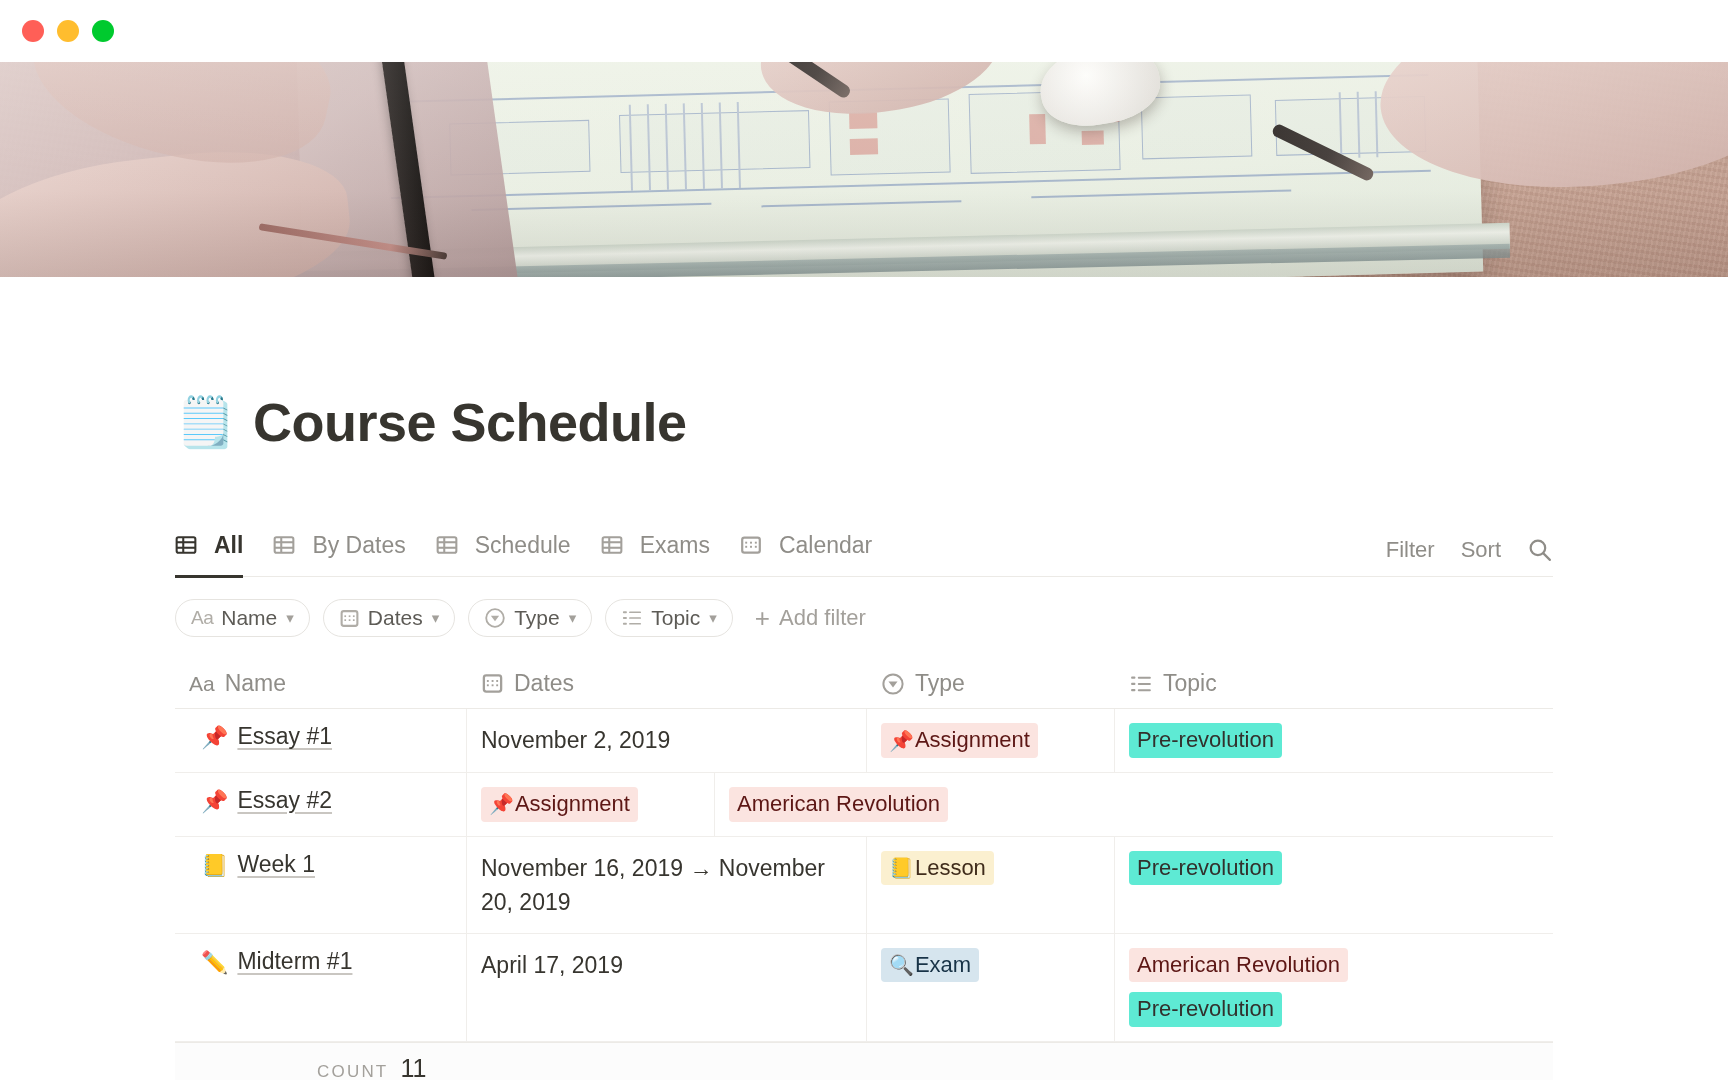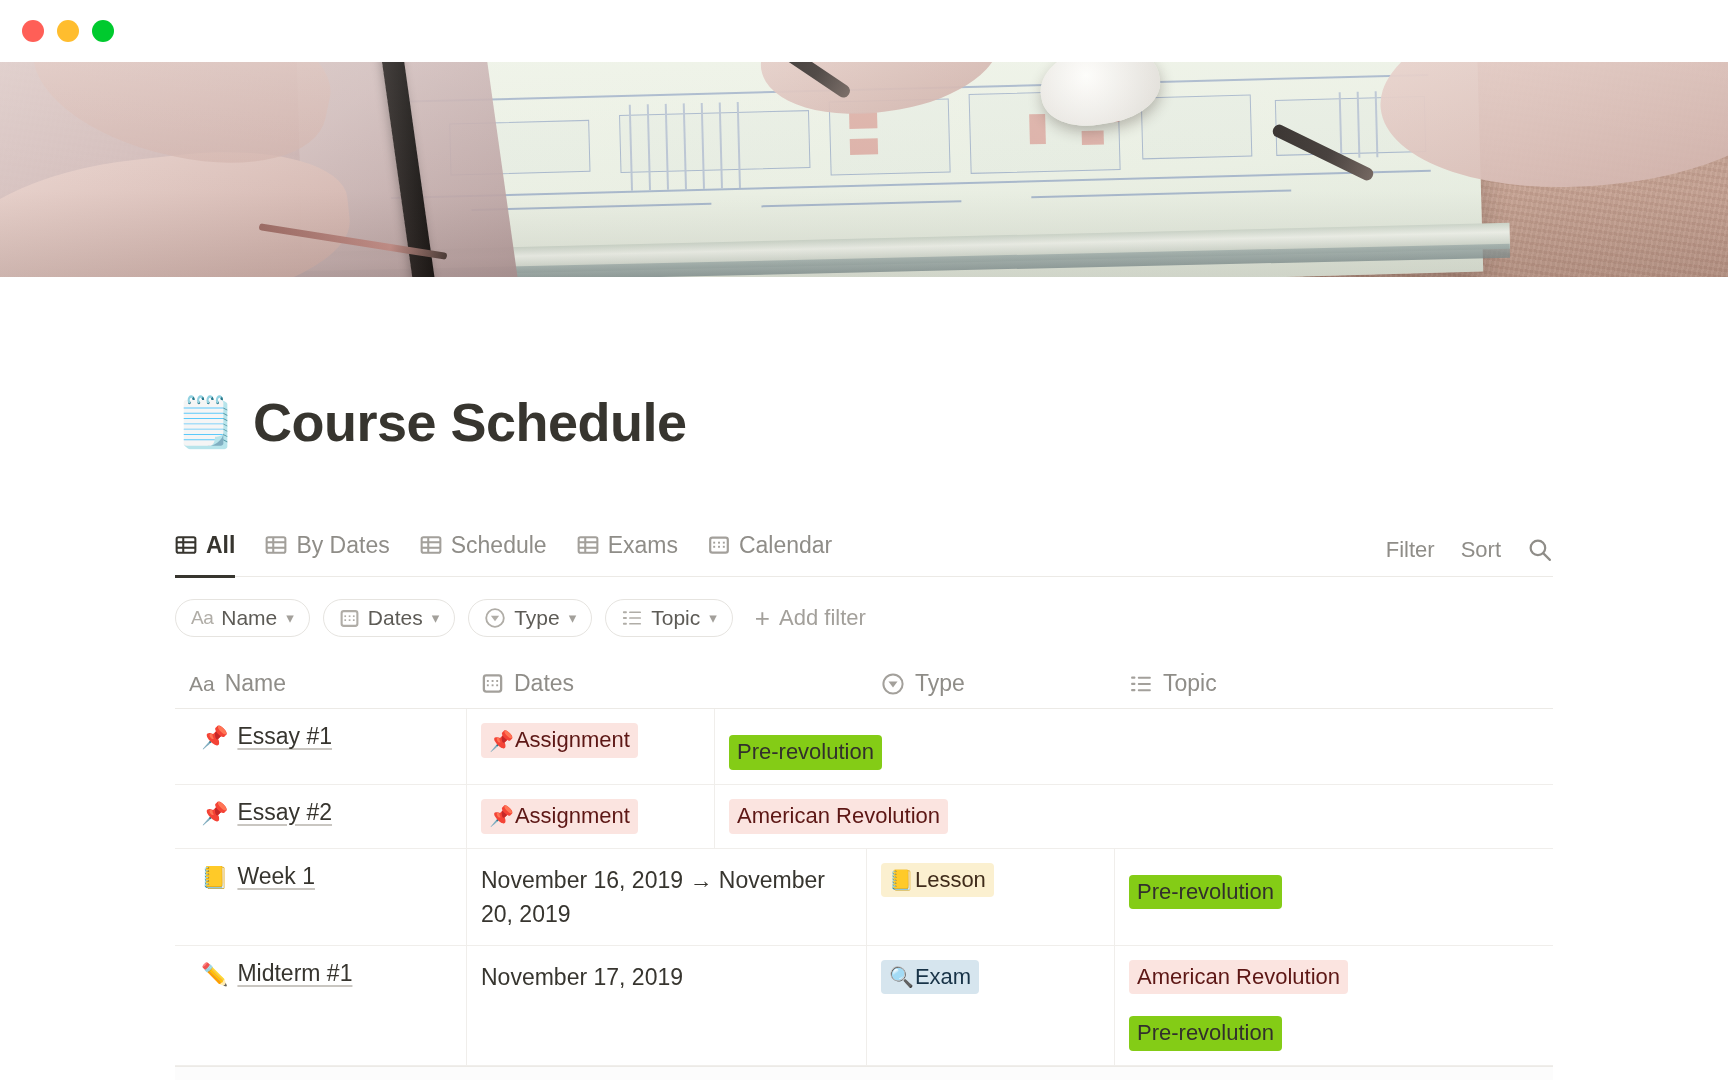--- a/index.html
+++ b/index.html
@@ -177,21 +177,21 @@
     display: flex;
     align-items: flex-end;
     border-bottom: 1.5px solid #eceae6;
     height: 52px;
     position: relative;
   }
   .tab-list { display: flex; align-items: center; gap: 30px; height: 100%; }
   .tab {
     display: flex;
     align-items: center;
-    gap: 9px;
+    gap: 17px;
     height: 100%;
     padding-bottom: 11px;
     font-size: 23px;
     color: #8f8d88;
     cursor: pointer;
     position: relative;
     align-self: flex-end;
   }
   .tab.active { color: #37352f; font-weight: bold; }
   .tab.active::after {
@@ -304,21 +304,21 @@
     border-radius: 4px;
     padding: 3px 8px;
     font-size: 22px;
     line-height: 1.3;
     white-space: nowrap;
   }
   .tag-emoji { font-size: 20px; margin-right: 1px; }
   .tag-red    { background: #fbe4e0; color: #5d1715; }
   .tag-yellow { background: #fbf0d0; color: #402c1b; }
   .tag-blue   { background: #d6e5ee; color: #183347; }
-  .tag-gray   { background: #84cc16; color: #32302c; margin-top: 12px; }
+  .tag-gray   { background: #5eead4; color: #32302c; }
   .tag-pink   { background: #fbe4e0; color: #5d1715; }
 
   .tfoot {
     width: 1378px;
     height: 52px;
     display: flex;
     align-items: center;
     border-top: 1.5px solid #eceae6;
     background: #fcfcfc;
   }
@@ -591,20 +591,23 @@
             </span>
             <span>Topic</span>
           </div>
         </div>
 
         <div class="trow">
           <div class="td col-name cell-name">
             <span class="row-emoji">📌</span>
             <span class="row-link">Essay #1</span>
           </div>
+          <div class="td col-dates">
+            <span class="date-text">November 2, 2019</span>
+          </div>
           <div class="td col-type">
             <span class="tag tag-red">
               <span class="tag-emoji">📌</span>
               <span>Assignment</span>
             </span>
           </div>
           <div class="td col-topic">
             <span class="tag tag-gray">Pre-revolution</span>
           </div>
         </div>
@@ -643,21 +646,21 @@
             <span class="tag tag-gray">Pre-revolution</span>
           </div>
         </div>
 
         <div class="trow" style="min-height:108px;">
           <div class="td col-name cell-name">
             <span class="row-emoji">✏️</span>
             <span class="row-link">Midterm #1</span>
           </div>
           <div class="td col-dates">
-            <span class="date-text">November 17, 2019</span>
+            <span class="date-text">April 17, 2019</span>
           </div>
           <div class="td col-type">
             <span class="tag tag-blue">
               <span class="tag-emoji">🔍</span>
               <span>Exam</span>
             </span>
           </div>
           <div class="td col-topic" style="flex-direction:column; align-items:flex-start; gap:10px;">
             <span class="tag tag-pink">American Revolution</span>
             <span class="tag tag-gray">Pre-revolution</span>

